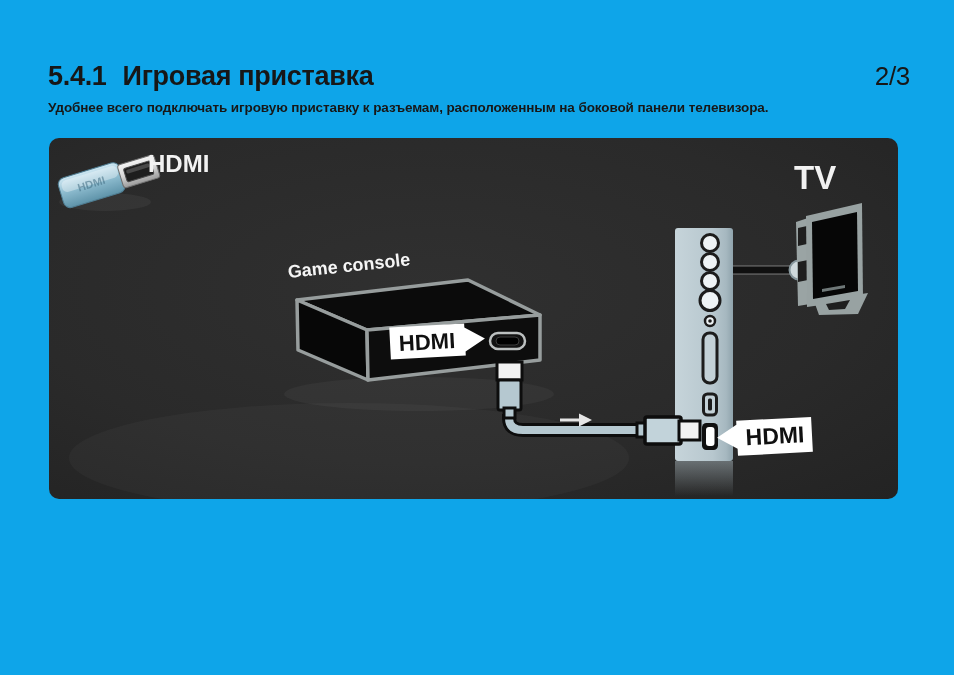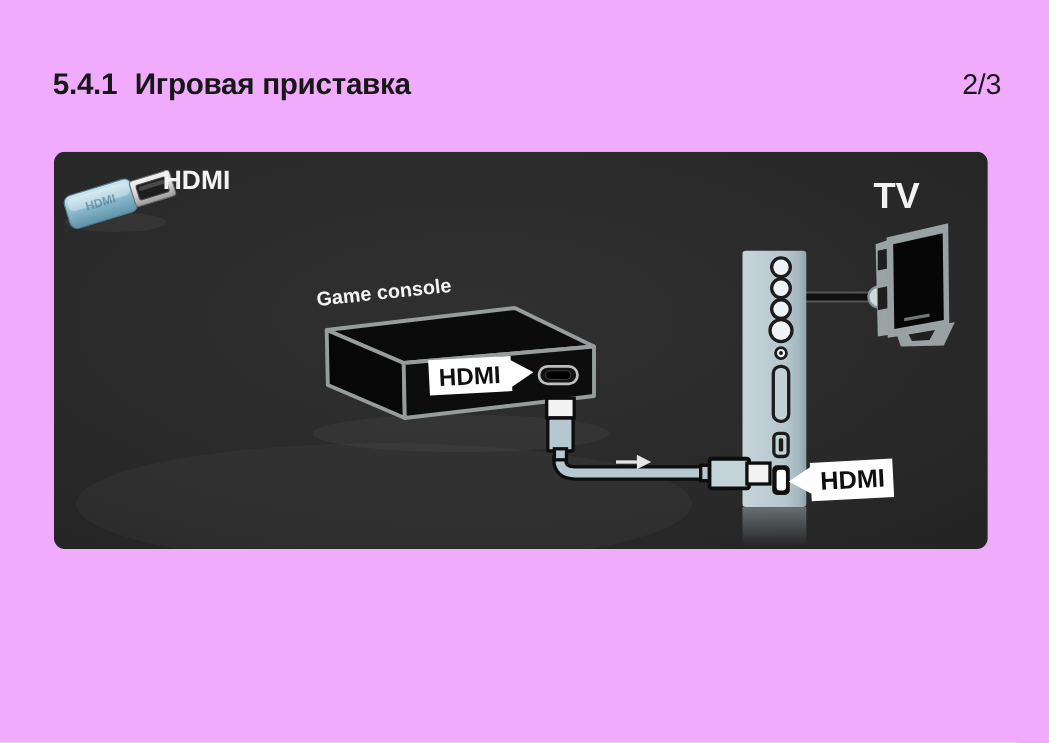--- a/index.html
+++ b/index.html
@@ -1,21 +1,21 @@
 <!DOCTYPE html>
 <html><head>
 <meta charset="utf-8">
 <style>
   html,body{margin:0;padding:0;}
   body{
     width:954px;height:675px;background:#ffffff;
     font-family:"Liberation Sans", sans-serif;
     -webkit-font-smoothing:antialiased;
   }
-  .page{position:relative;width:954px;height:675px;background:#f0abfc;overflow:hidden;}
+  .page{position:relative;width:954px;height:675px;background:#0ea5e9;overflow:hidden;}
 
   
   .title-row{
     position:absolute;left:48px;top:61px;right:44px;height:30px;
     font-size:27px;font-weight:bold;color:#171717;letter-spacing:-0.3px;white-space:nowrap;
   }
   .sec-num{display:inline-block;margin-right:16px;}
   .page-ind{position:absolute;right:0;top:0;font-size:26px;font-weight:normal;color:#171717;}
   .subtitle{
     position:absolute;left:48px;top:100px;margin:0;right:40px;
@@ -29,20 +29,21 @@
 </style>
 </head>
 <body>
 
 <div class="page">
 
   <div class="title-row">
     <span class="sec-num">5.4.1</span><span>Игровая приставка</span>
     <span class="page-ind">2/3</span>
   </div>
+  <p class="subtitle">Удобнее всего подключать игровую приставку к разъемам, расположенным на боковой панели телевизора.</p>
 
   <div class="diagram">
     <svg width="849" height="361" viewBox="0 0 849 361">
       <defs>
         <radialGradient id="bgGrad" cx="45%" cy="42%" r="80%">
           <stop offset="0%" stop-color="#303030"></stop>
           <stop offset="60%" stop-color="#2a2a2a"></stop>
           <stop offset="100%" stop-color="#232323"></stop>
         </radialGradient>
         <linearGradient id="stripGrad" x1="0" y1="0" x2="1" y2="0">

